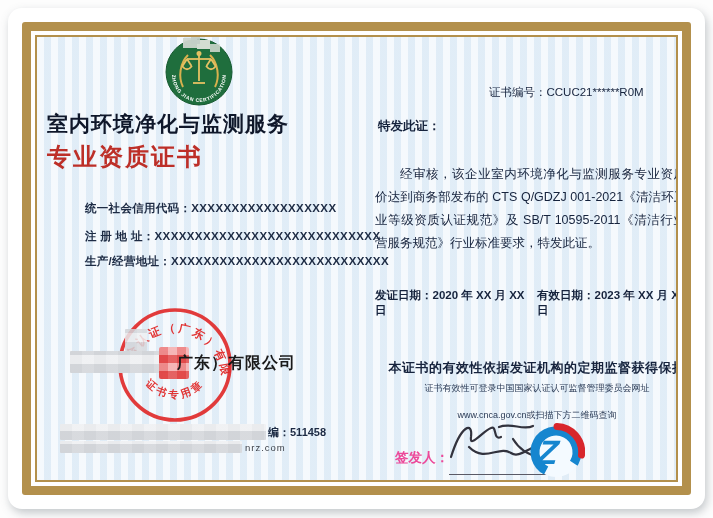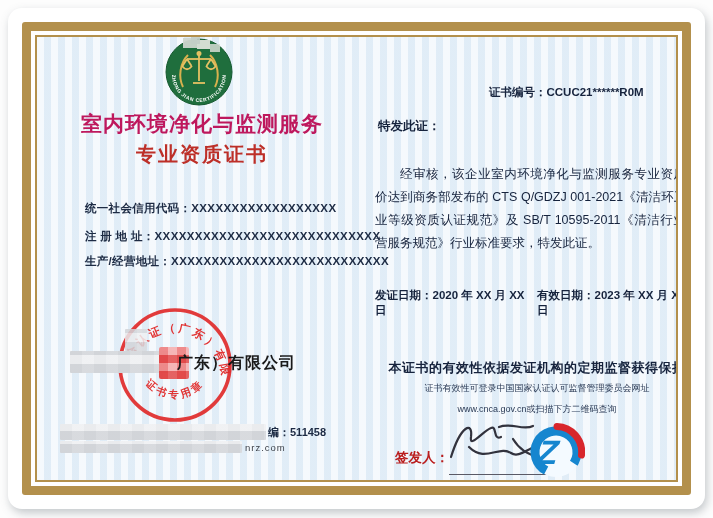--- a/index.html
+++ b/index.html
@@ -16,46 +16,46 @@
     background-image:repeating-linear-gradient(90deg, rgba(255,255,255,.55) 0 7px, rgba(214,230,243,.45) 7px 14px);
   }
   .content { position:absolute; left:29px; top:29px; right:29px; bottom:29px; overflow:hidden; }
 
   .watermark { position:absolute; left:183px; top:118px; font-size:152px; font-weight:800;
     color:rgba(255,255,255,.78); letter-spacing:4px; line-height:1;
     -webkit-text-stroke:1px rgba(205,224,240,.9); user-select:none; }
 
   
   .logo { position:absolute; left:127px; top:0px; width:70px; height:70px; }
-  .title-l1 { position:absolute; left:10px; top:73px; width:310px; text-align:center;
-    font-size:21px; font-weight:700; color:#be185d; letter-spacing:1px; }
-  .title-l2 { position:absolute; left:10px; top:104px; width:310px; text-align:center;
-    font-size:20px; font-weight:700; color:#bd2f28; letter-spacing:2px; }
+  .title-l1 { position:absolute; left:10px; top:73px; width:310px; 
+    font-size:21px; font-weight:700; color:#0f172a; letter-spacing:1px; }
+  .title-l2 { position:absolute; left:10px; top:104px; width:310px; 
+    font-size:24px; font-weight:700; color:#bd2f28; letter-spacing:2px; }
   .company-name { position:absolute; left:10px; top:134px; width:310px; text-align:center;
     font-size:14.5px; font-weight:700; color:#141414; letter-spacing:.5px; }
 
   .field-row { position:absolute; left:8px; font-size:11.5px; font-weight:600; color:#1d2b44;
     white-space:pre; letter-spacing:.3px;padding-left:40px; }
   .field-row .val { font-weight:600; letter-spacing:.4px; }
   .row-0 { top:164px; } .row-1 { top:192px; } .row-2 { top:217px; }
 
   
-  .cert-no { position:absolute; left:452px; top:48px; font-size:11.5px; font-weight:700; color:#16233d; }
+  .cert-no { position:absolute; left:452px; top:48px; font-size:11.5px; font-weight:400; color:#16233d; }
   .qual-heading { position:absolute; left:341px; top:81px; font-size:12.5px; font-weight:700; color:#16233d; }
   .qual-body { position:absolute; left:338px; top:126px; width:324px; font-size:12.5px;
     line-height:23px; color:#16233d; font-weight:500; text-align:justify; text-indent:2em; }
   .dates { position:absolute; left:338px; top:251px; width:324px; display:flex;
     justify-content:center; font-size:11.5px; font-weight:600; color:#16233d; }
 
   .validity { position:absolute; left:330px; top:322px; width:340px; text-align:center; color:#16233d; }
   .validity .v1 { font-size:13px; font-weight:700; letter-spacing:.5px; }
   .validity .v2 { font-size:9px; margin-top:5px; color:#2a3a55; }
-  .validity .v3 { font-size:9px; margin-top:8px; color:#2a3a55; }
+  .validity .v3 { font-size:9px; margin-top:14px; color:#2a3a55; }
 
-  .signer-label { position:absolute; left:358px; top:412px; font-size:13.5px; font-weight:700; color:#b91c1c; }
+  .signer-label { position:absolute; left:358px; top:412px; font-size:13.5px; font-weight:700; color:#ec4899; }
   .signature { position:absolute; left:404px; top:378px; width:118px; height:62px; }
   .sign-line { position:absolute; left:412px; top:437px; width:100px; border-top:1.5px solid #5a5a66; }
   .z-logo { position:absolute; left:490px; top:386px; width:58px; height:58px; }
 
   
   .stamp { position:absolute; left:78px; top:268px; width:120px; height:120px; z-index:1; }
   .company-partial { position:absolute; left:140px; top:316px; font-size:16px; font-weight:600;
     color:#1a1a1a; z-index:3; letter-spacing:1px;text-align:right; }
   .redact { position:absolute; border-radius:1px; z-index:2;
     background:

